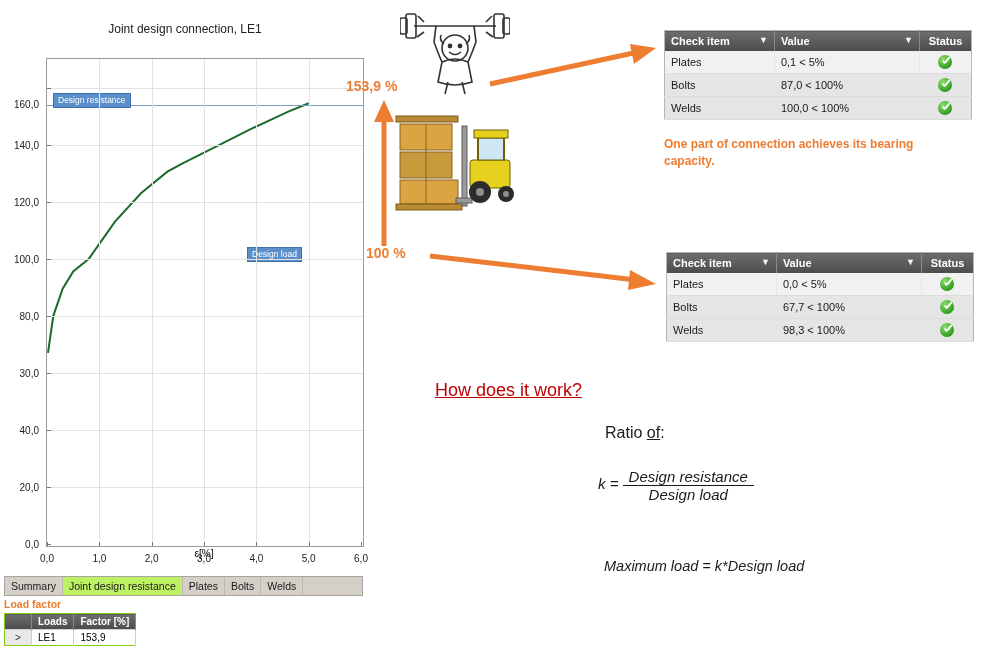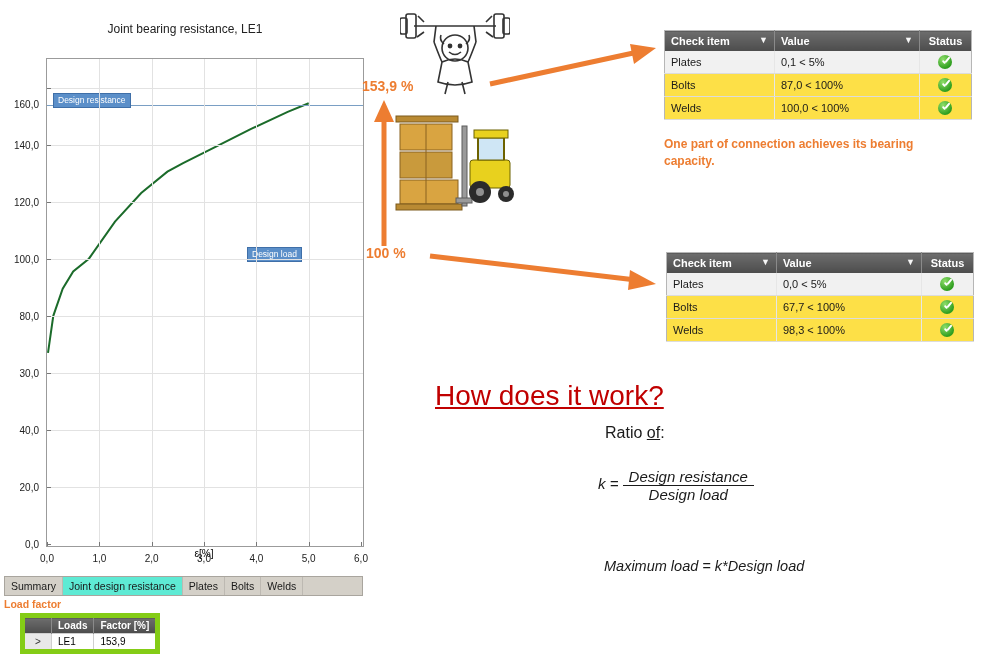--- a/index.html
+++ b/index.html
@@ -36,21 +36,21 @@
   .pct{
     position:absolute;font-size:14px;font-weight:bold;color:#ED7D31;
     white-space:nowrap;
   }
   .orange-note{
     position:absolute;font-size:12px;font-weight:bold;color:#ED7D31;
     line-height:1.45;width:280px;
   }
   
   .chk-table{
-    position:absolute;border:1px solid #b6b6b6;background:#fde047;
+    position:absolute;border:1px solid #b6b6b6;background:#e5e5e5;
     border-collapse:collapse;font-size:11px;width:308px;
   }
   .chk-table th{
     background:linear-gradient(#6d6d6d,#4c4c4c);
     color:#fff;font-weight:bold;text-align:left;
     padding:4px 6px;border-right:1px solid #8a8a8a;font-size:11px;
   }
   .chk-table th.status-col{text-align:center;width:40px;border-right:none;}
   .chk-table td{
     padding:4px 6px;border-bottom:1px solid #dcdcdc;border-right:1px solid #e6e6e6;
@@ -67,62 +67,62 @@
   .ok-badge::after{
     content:"";position:absolute;left:3.5px;top:6px;width:4px;height:1.8px;
     background:#fff;transform:rotate(45deg);border-radius:1px;
   }
   .ok-badge::before{
     content:"";position:absolute;left:5.5px;top:3.5px;width:6.5px;height:1.8px;
     background:#fff;transform:rotate(-52deg);border-radius:1px;
   }
   
   #how-title{
-    position:absolute;left:435px;top:380px;font-size:28px;color:#C00000;
+    position:absolute;left:435px;top:380px;font-size:18px;color:#C00000;
     text-decoration:underline;
   }
   #ratio-of{position:absolute;left:605px;top:424px;font-size:16px;color:#1a1a1a;}
   #ratio-of u{text-decoration:underline;}
   #formula{position:absolute;left:598px;top:468px;font-size:15px;font-style:italic;color:#1a1a1a;}
   #formula .frac{display:inline-block;vertical-align:middle;text-align:center;}
   #formula .num{display:block;padding:0 6px;border-bottom:1.2px solid #1a1a1a;}
   #formula .den{display:block;padding:0 6px;}
   #maxload{position:absolute;left:604px;top:558px;font-size:14.5px;font-style:italic;color:#1a1a1a;}
   
   #tab-strip{
     position:absolute;left:4px;top:576px;width:357px;height:18px;
     background:#d4d0c8;border:1px solid #a9a59e;
     display:flex;align-items:stretch;font-size:10.5px;
   }
   #tab-strip .tab{
     padding:0 6px;display:flex;align-items:center;border-right:1px solid #bdb9b2;
     color:#1a1a1a;white-space:nowrap;
   }
-  #tab-strip .tab.active{background:#5eead4;font-weight:normal;}
+  #tab-strip .tab.active{background:#bef264;font-weight:normal;}
   #load-factor-label{
     position:absolute;left:4px;top:598px;font-size:10.5px;font-weight:bold;color:#ED7D31;
   }
   #lf-table{
-    position:absolute;left:20px;top:613px;border-collapse:collapse;font-size:10px;
-    border:5px solid #84cc16;background:#fff;
+    position:absolute;left:4px;top:613px;border-collapse:collapse;font-size:10px;
+    border:1px solid #84cc16;background:#fff;
   }
   #lf-table th{
     background:linear-gradient(#6d6d6d,#4c4c4c);color:#fff;font-weight:bold;
     padding:2px 6px;border-right:1px solid #8a8a8a;text-align:left;font-size:10px;
   }
   #lf-table td{padding:2px 6px;border-right:1px solid #cfcfcf;border-top:1px solid #cfcfcf;}
   #lf-table td.rowsel{background:#e8e8e8;text-align:center;width:14px;color:#333;}
   
   .art{position:absolute;}
 </style>
 </head>
 <body>
 
 <div id="chart-panel">
-  <div id="chart-title">Joint bearing resistance, LE1</div>
+  <div id="chart-title">Joint design connection, LE1</div>
 
   <div id="xlabel">ε[%]</div>
 
   <div id="plot-frame">
     <svg id="plot-svg" width="314" height="485" style="position:absolute;left:0;top:0;">
         <path d="M1.0 293.9 L6.3 256.8 L15.7 229.7 L26.2 212.5 L41.9 199.7 L68.0 162.6 L94.2 134.1 L120.4 112.7 L136.1 104.1 L167.5 88.4 L204.1 69.9 L240.7 52.8 L261.7 44.2" fill="none" stroke="#1b6b2a" stroke-width="2"></path>
       </svg>
     <div id="ref-layer">
         <div class="hline" style="top: 45.9324px; background: rgb(122, 159, 196);"></div>
         <div class="hlabel" style="top: 33.9324px; left: 6px;">Design resistance</div>
@@ -233,21 +233,21 @@
 <svg class="art" style="left:488px;top:42px;" width="170" height="46" viewBox="0 0 170 46">
   <line x1="2" y1="42" x2="150" y2="10" stroke="#ED7D31" stroke-width="5"></line>
   <polygon points="168,6 142,2 146,22" fill="#ED7D31"></polygon>
 </svg>
 
 <svg class="art" style="left:428px;top:250px;" width="230" height="42" viewBox="0 0 230 42">
   <line x1="2" y1="6" x2="208" y2="30" stroke="#ED7D31" stroke-width="5"></line>
   <polygon points="228,34 202,20 200,40" fill="#ED7D31"></polygon>
 </svg>
 
-<div class="pct" style="left:362px;top:78px;">153,9 %</div>
+<div class="pct" style="left:346px;top:78px;">153,9 %</div>
 <div class="pct" style="left:366px;top:245px;">100 %</div>
 
 <table class="chk-table" style="left:664px;top:30px;">
   <thead>
     <tr>
       <th style="width:108px">
         <span>Check item</span>
         <span class="filter-ico">▼</span>
       </th>
       <th style="width:150px">

